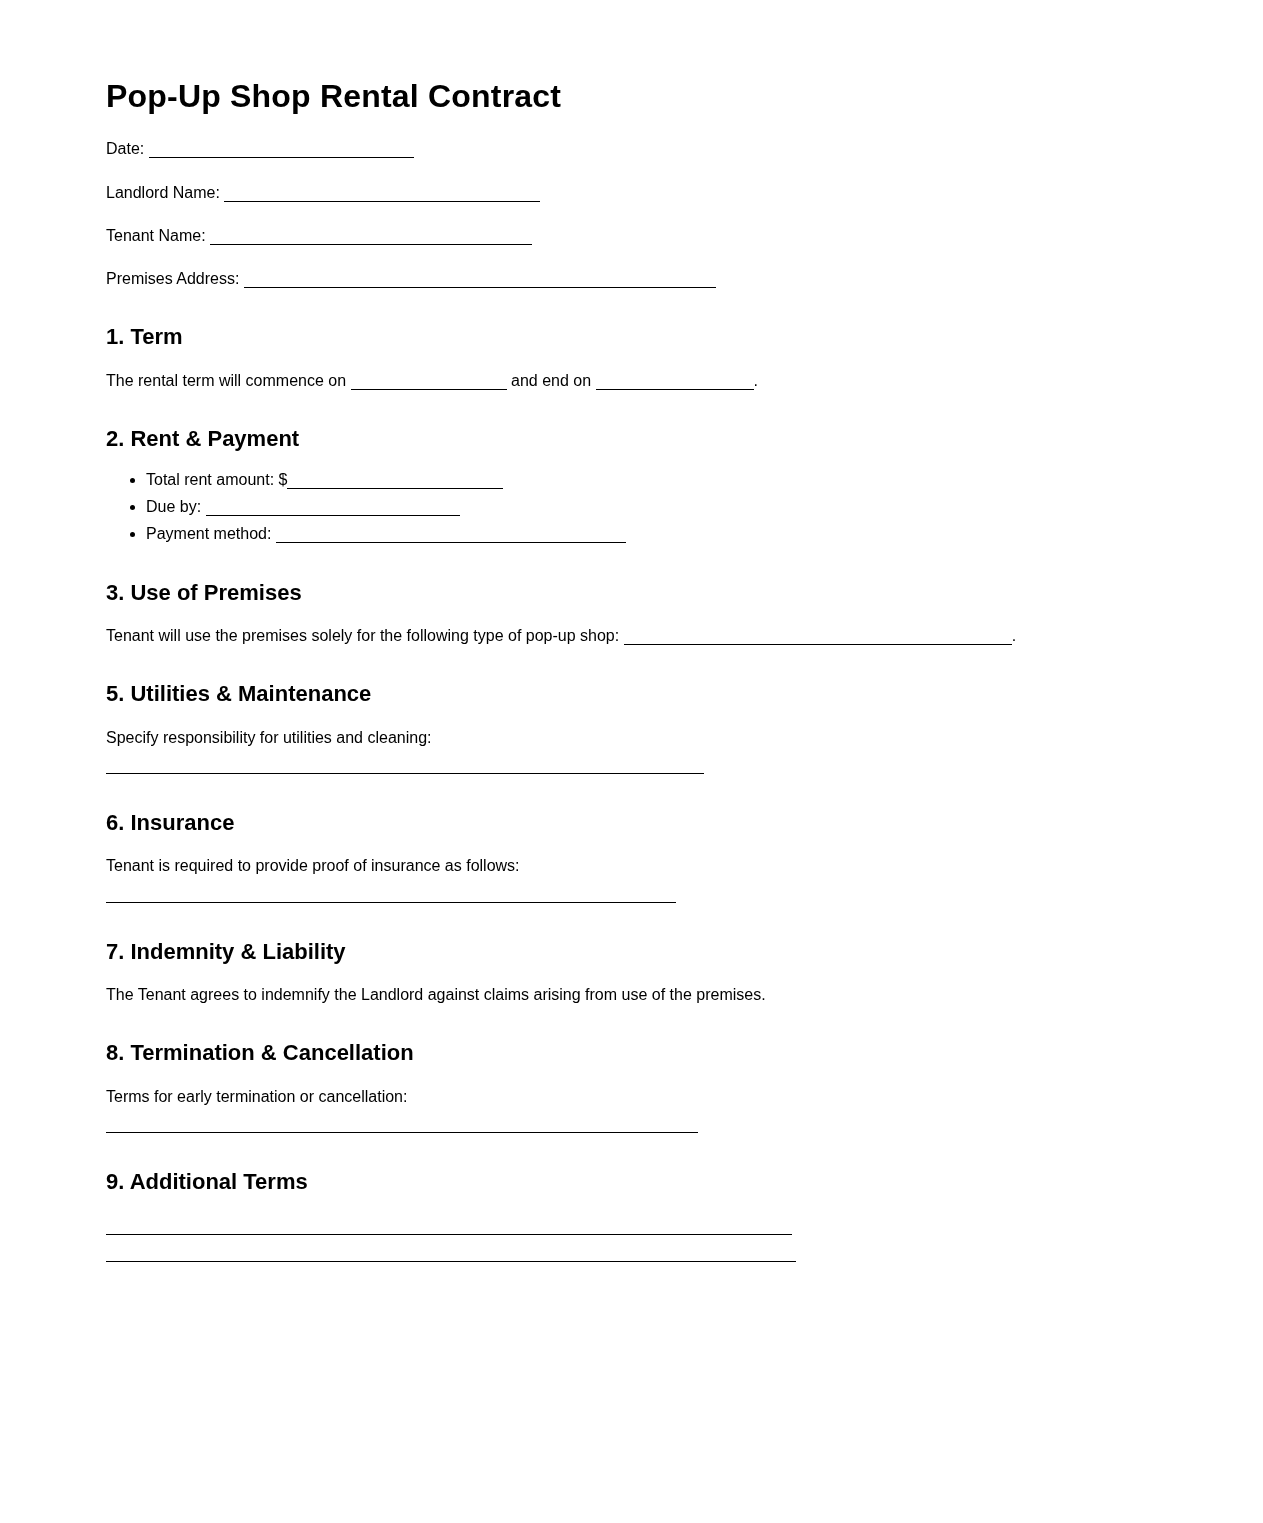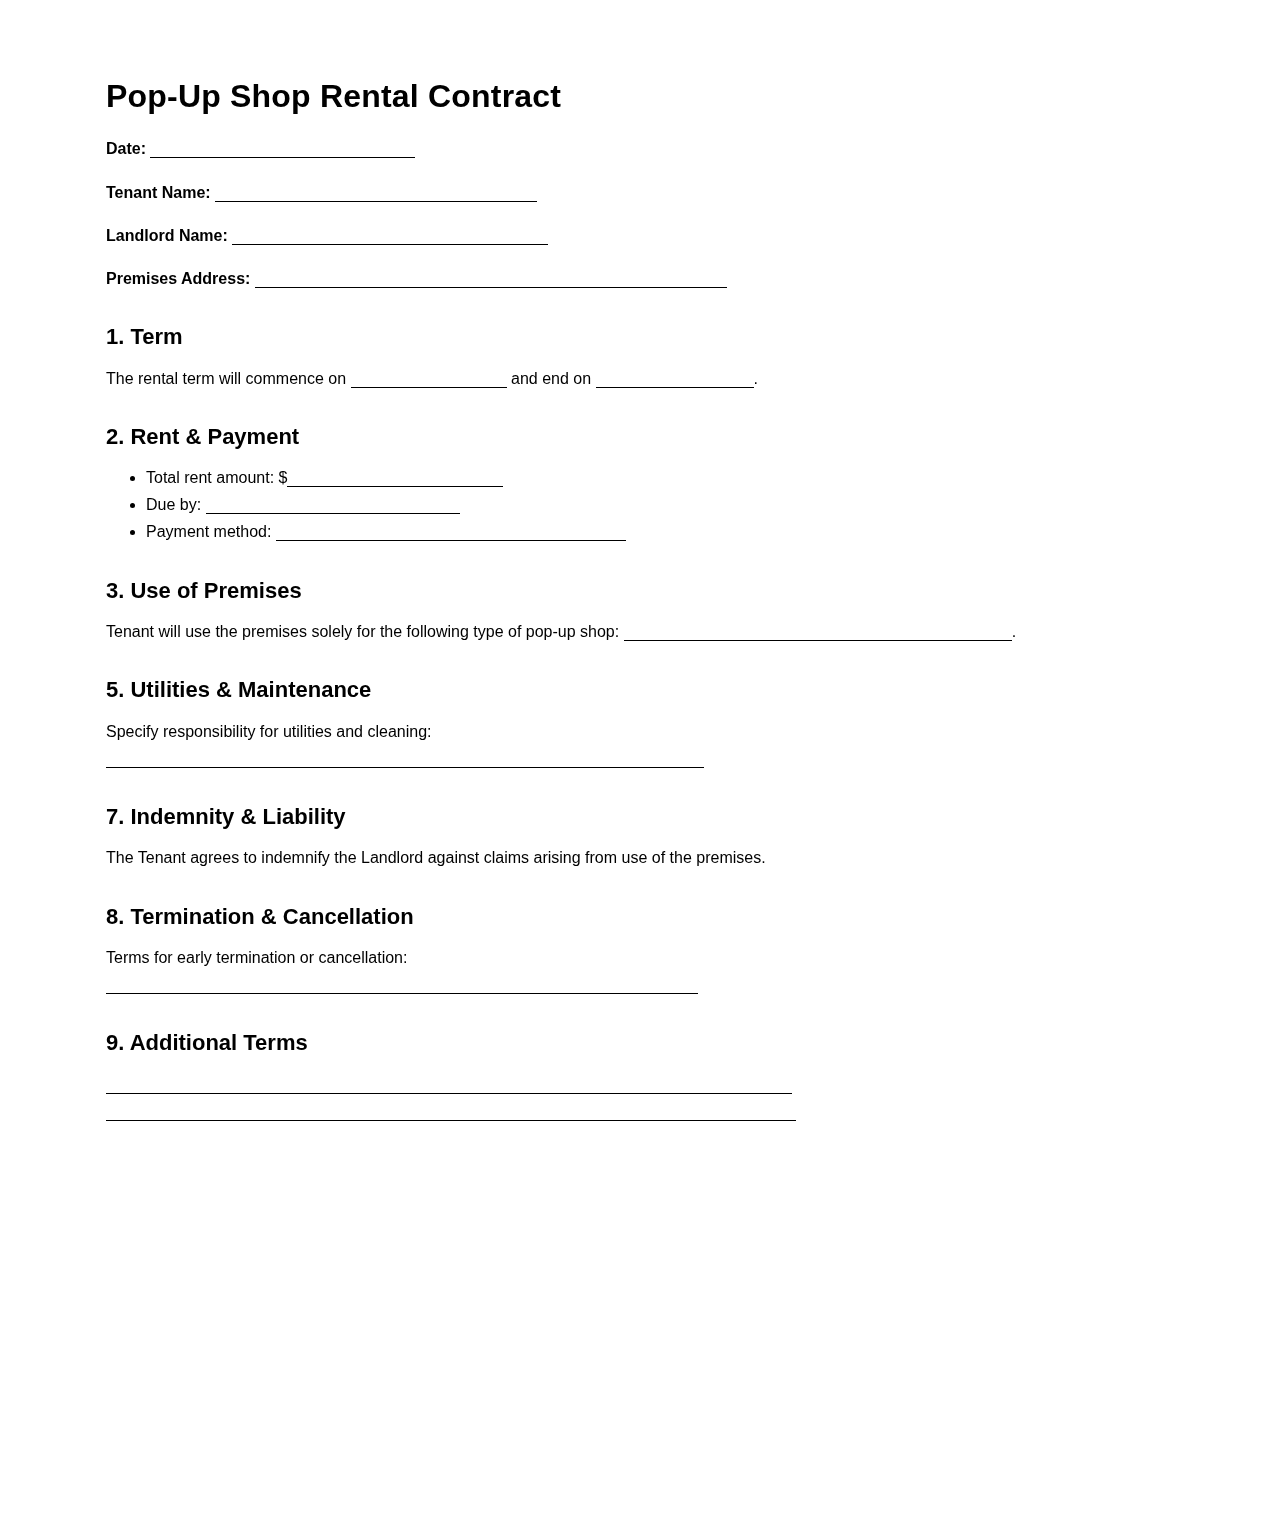--- a/index.html
+++ b/index.html
@@ -28,23 +28,23 @@
     font-weight: bold;
     margin: 0 0 20px 0;
     letter-spacing: 0.2px;
   }
   h3 {
     font-size: 22px;
     line-height: 1.2;
     font-weight: bold;
     margin: 32px 0 14px 0;
   }
-  p { margin: 8px 0 16px 0; }
+  p { margin: 16px 0 16px 0; }
   .field { margin: 0 0 16px 0; }
-  .field strong { font-weight: bold; }
+  .field strong { font-weight: normal; }
   ul {
     margin: 0 0 16px 0;
     padding: 0 0 0 40px;
   }
   li { margin: 0; }
   li strong { font-weight: normal; }
   .blank {
     display: inline-block;
     height: 14px;
     border-bottom: 1.5px solid #000000;
@@ -57,27 +57,27 @@
 <div class="page">
 
   <h1>Pop-Up Shop Rental Contract</h1>
 
   <p class="field">
     <strong>Date:</strong>
     <span class="blank" style="width:265px"></span>
   </p>
 
   <p class="field">
-    <strong>Tenant Name:</strong>
-    <span class="blank" style="width:322px"></span>
+    <strong>Landlord Name:</strong>
+    <span class="blank" style="width:316px"></span>
   </p>
 
   <p class="field">
-    <strong>Landlord Name:</strong>
-    <span class="blank" style="width:316px"></span>
+    <strong>Tenant Name:</strong>
+    <span class="blank" style="width:322px"></span>
   </p>
 
   <p class="field">
     <strong>Premises Address:</strong>
     <span class="blank" style="width:472px"></span>
   </p>
 
   <section>
     <h3>1. Term</h3>
     <p><span>The rental term will commence on</span>
@@ -110,20 +110,25 @@
       <span class="blank" style="width:388px"></span><span>.</span></p>
   </section>
 
 
   <section>
     <h3>5. Utilities &amp; Maintenance</h3>
     <p><span>Specify responsibility for utilities and cleaning:</span><br>
       <span class="blank" style="width:598px"></span></p>
   </section>
 
+  <section>
+    <h3>6. Insurance</h3>
+    <p><span>Tenant is required to provide proof of insurance as follows:</span><br>
+      <span class="blank" style="width:570px"></span></p>
+  </section>
 
   <section>
     <h3>7. Indemnity &amp; Liability</h3>
     <p>The Tenant agrees to indemnify the Landlord against claims arising from use of the premises.</p>
   </section>
 
   <section>
     <h3>8. Termination &amp; Cancellation</h3>
     <p><span>Terms for early termination or cancellation:</span><br>
       <span class="blank" style="width:592px"></span></p>

